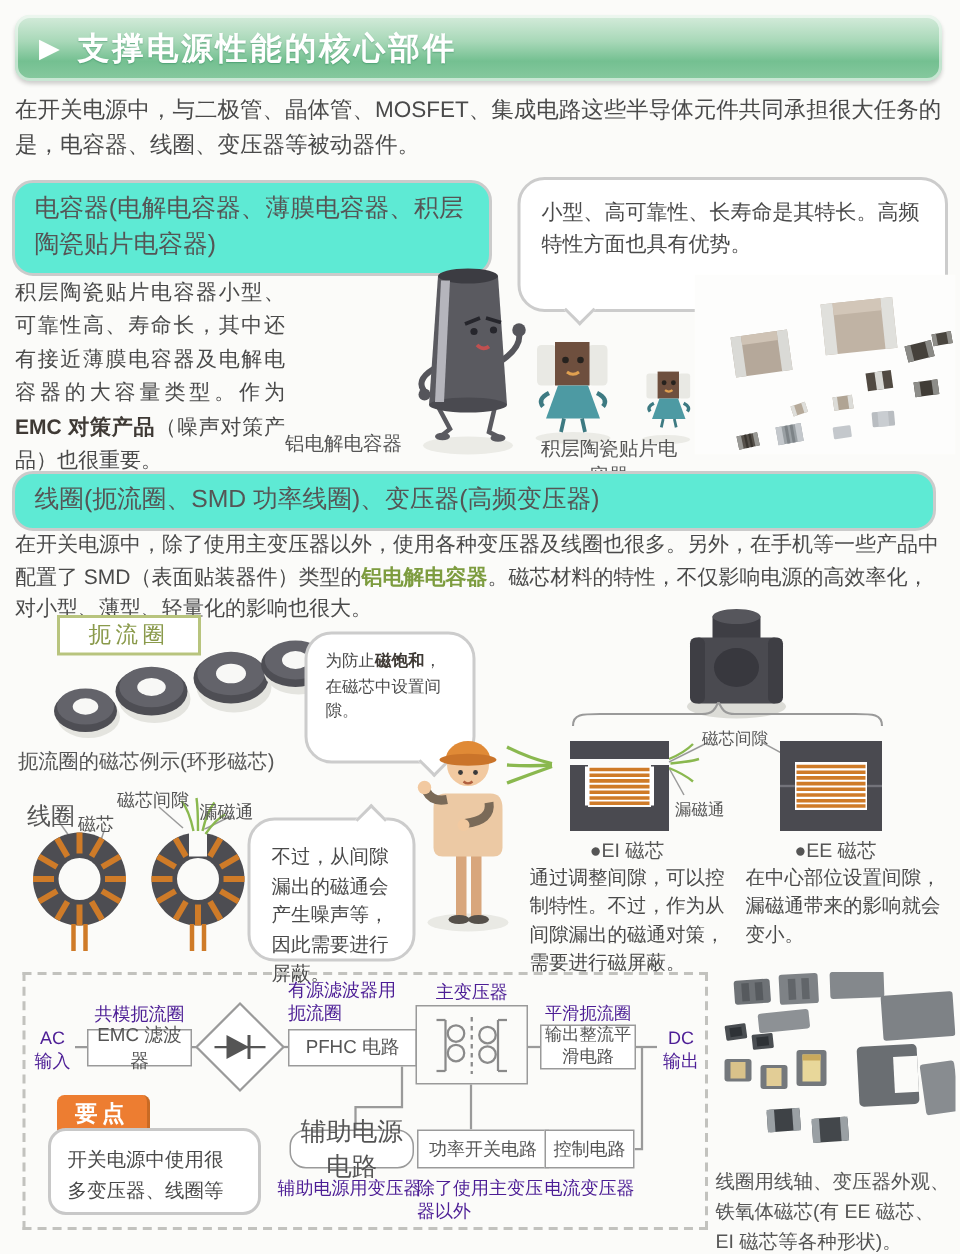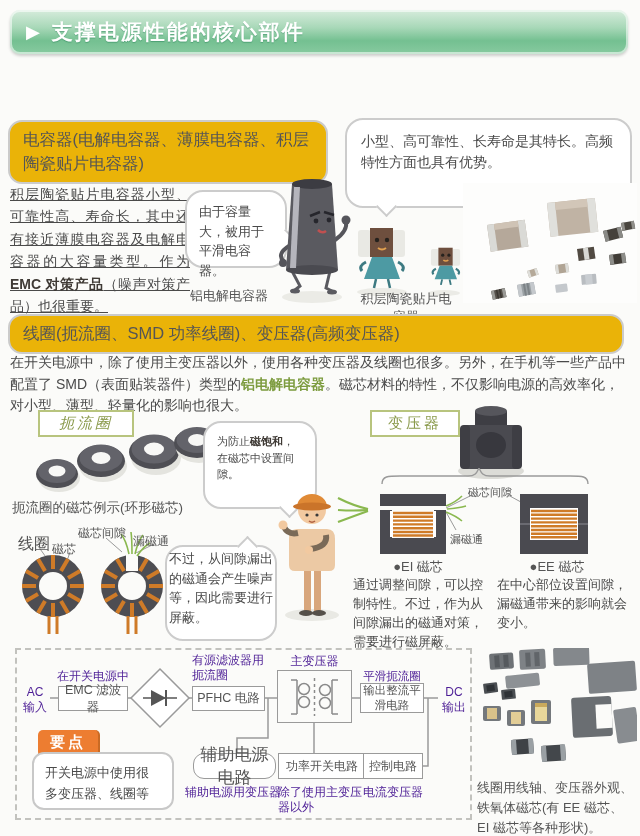--- a/index.html
+++ b/index.html
@@ -9,21 +9,21 @@
   
   .banner{left:10px;top:10px;width:618px;height:44px;border-radius:10px;
     background:linear-gradient(#d6ecdc,#a8d8b8 40%,#74c091 70%,#88caa0);
     box-shadow:0 2px 3px rgba(0,0,0,.18), inset 0 0 0 2px rgba(255,255,255,.55);
     display:flex;align-items:center;gap:12px;padding:0 16px;box-sizing:border-box;}
   .banner .tri{color:#fff;font-size:18px;line-height:1;}
   .banner .ttl{color:#fff;font-size:21px;font-weight:bold;letter-spacing:2px;
     text-shadow:0 1px 1px rgba(0,100,60,.35);}
   .intro{left:10px;top:62px;width:622px;font-size:15px;line-height:1.55;color:#4a4a4a;margin:0;}
   
-  .pill{background:#eab308;border:2px solid #cbcbcb;border-radius:14px;color:#555;
+  .pill{background:#5eead4;border:2px solid #cbcbcb;border-radius:14px;color:#555;
         font-size:16.5px;line-height:1.45;padding:6px 13px;box-sizing:border-box;}
   
   .bubble{background:#fff;border:2px solid #ccc;border-radius:18px;color:#4a4a4a;
           padding:10px 12px;box-sizing:border-box;font-size:13.5px;line-height:1.5;}
   .tail{position:absolute;width:13px;height:13px;background:#fff;transform:rotate(45deg);}
   .tail.down{border-right:2px solid #ccc;border-bottom:2px solid #ccc;}
   .tail.right{border-top:2px solid #ccc;border-right:2px solid #ccc;}
   .tail.up{border-left:2px solid #ccc;border-top:2px solid #ccc;}
   .em-dark{font-weight:bold;color:#3f3a35;}
   .em-green{font-weight:bold;color:#7d9c3f;}
@@ -47,29 +47,26 @@
 </style>
 </head>
 <body>
 
 <div class="page">
 
   <div class="abs banner">
     <span class="tri">▶</span>
     <span class="ttl">支撑电源性能的核心部件</span>
   </div>
+  <p class="abs intro">在开关电源中，与二极管、晶体管、MOSFET、集成电路这些半导体元件共同承担很大任务的是，电容器、线圈、变压器等被动器件。</p>
 
   <div class="abs pill" style="left:8px;top:120px;width:320px;">电容器(电解电容器、薄膜电容器、积层陶瓷贴片电容器)</div>
 
-  <div class="abs" style="left:10px;top:183px;width:180px;font-size:14px;line-height:1.6;text-align:justify;text-decoration:underline;"><span>积层陶瓷贴片电容器小型、可靠性高、寿命长，其中还有接近薄膜电容器及电解电容器的大容量类型。作为 </span><span class="em-dark">EMC 对策产品</span><span>（噪声对策产品）也很重要。</span></div>
-
-  <div class="abs bubble" style="left:185px;top:190px;width:102px;height:78px;font-size:13px;">
-    <span>由于容量大，被用于平滑电容器。</span>
-    <span class="tail right" style="right:-8px;top:40px;"></span>
-  </div>
+  <div class="abs" style="left:10px;top:183px;width:180px;font-size:14px;line-height:1.6;text-align:justify;"><span>积层陶瓷贴片电容器小型、可靠性高、寿命长，其中还有接近薄膜电容器及电解电容器的大容量类型。作为 </span><span class="em-dark">EMC 对策产品</span><span>（噪声对策产品）也很重要。</span></div>
+
 
   <svg class="abs" style="left:268px;top:168px;" width="88" height="138" viewBox="0 0 88 138">
     <ellipse cx="44" cy="129" rx="30" ry="6" fill="#ebebe6"></ellipse>
     <path d="M24,103 L32,118 L27,122" stroke="#5a5a60" stroke-width="3" fill="none"></path>
     <path d="M62,103 L58,120 L64,123" stroke="#5a5a60" stroke-width="3" fill="none"></path>
     <ellipse cx="27" cy="123" rx="5" ry="2.5" fill="#5a5a60"></ellipse>
     <ellipse cx="64" cy="124" rx="5" ry="2.5" fill="#5a5a60"></ellipse>
     <path d="M21,78 q-13,8 -5,16" stroke="#55555b" stroke-width="4" fill="none"></path>
     <circle cx="15" cy="95" r="4" fill="#55555b"></circle>
     <path d="M67,72 q13,-9 11,-19" stroke="#55555b" stroke-width="4" fill="none"></path>
@@ -179,21 +176,21 @@
         <rect x="11" width="3" height="9" fill="#9a9a96"></rect>
         <rect x="5" width="1.5" height="9" fill="#3a3630"></rect>
         <rect x="8" width="1.5" height="9" fill="#3a3630"></rect>
       </g>
   </svg>
 
   <div class="abs pill" style="left:8px;top:314px;width:616px;">线圈(扼流圈、SMD 功率线圈)、变压器(高频变压器)</div>
 
   <div class="abs" style="left:10px;top:352px;width:622px;font-size:14px;line-height:1.55;"><span>在开关电源中，除了使用主变压器以外，使用各种变压器及线圈也很多。另外，在手机等一些产品中配置了 SMD（表面贴装器件）类型的</span><span class="em-green">铝电解电容器</span><span>。磁芯材料的特性，不仅影响电源的高效率化，对小型、薄型、轻量化的影响也很大。</span></div>
 
-  <div class="abs tag" style="left:38px;top:410px;width:96px;height:27px;font-style:italic;">扼流圈</div>
+  <div class="abs tag" style="left:38px;top:410px;width:96px;height:27px;">扼流圈</div>
 
   <svg class="abs" style="left:25px;top:416px;" width="200" height="82" viewBox="0 0 200 82">
     <g>
         <ellipse cx="34" cy="62" rx="21" ry="14" fill="#e4e4df"></ellipse>
         <ellipse cx="32" cy="58" rx="21" ry="14" fill="#4e4e54"></ellipse>
         <ellipse cx="32" cy="55" rx="19" ry="12" fill="#63636a"></ellipse>
         <ellipse cx="32" cy="55" rx="8.5" ry="5.5" fill="#f8f8f6"></ellipse>
       </g>
     <g>
         <ellipse cx="78" cy="50" rx="24" ry="16" fill="#e4e4df"></ellipse>
@@ -292,34 +289,33 @@
     <path d="M50,70 q2,12 -16,14" stroke="#7a6a58" stroke-width="6" fill="none"></path>
     <circle cx="33" cy="85" r="4" fill="#f2c9a0"></circle>
     <circle cx="36" cy="45" r="14" fill="#f2c9a0"></circle>
     <path d="M21,42 a15,13 0 0 1 30,0 z" fill="#e08a36"></path>
     <ellipse cx="36" cy="41.5" rx="19" ry="4" fill="#ca742a"></ellipse>
     <circle cx="31" cy="50" r="1.6" fill="#3a3a3a"></circle>
     <circle cx="41" cy="50" r="1.6" fill="#3a3a3a"></circle>
     <path d="M33,56 q3,2.5 6,0" stroke="#b06040" stroke-width="1.6" fill="none"></path>
   </svg>
 
-  <div class="abs bubble" style="left:165px;top:545px;width:112px;height:96px;font-size:13px;padding:2px;">
+  <div class="abs bubble" style="left:165px;top:545px;width:112px;height:96px;font-size:13px;padding:14px;">
     <span>不过，从间隙漏出的磁通会产生噪声等，因此需要进行屏蔽。</span>
     <span class="tail up" style="right:20px;top:-8px;"></span>
   </div>
 
   <svg class="abs" style="left:336px;top:494px;" width="34" height="32" viewBox="0 0 34 32">
     <g stroke="#8ab84f" stroke-width="2.2" fill="none">
       <path d="M2,4 q16,8 30,11"></path>
         <path d="M2,16 q16,1 30,0"></path>
         <path d="M2,28 q16,-6 30,-11"></path>
     </g>
   </svg>
 
-  <div class="abs tag" style="left:370px;top:410px;width:90px;height:27px;">变压器</div>
 
   <svg class="abs" style="left:450px;top:405px;" width="82" height="76" viewBox="0 0 82 76">
     <ellipse cx="41" cy="66" rx="33" ry="8" fill="#dcdcd7"></ellipse>
     <rect x="25" y="6" width="32" height="22" fill="#3e3e44"></rect>
     <ellipse cx="41" cy="6" rx="16" ry="5" fill="#56565c"></ellipse>
     <rect x="10" y="20" width="62" height="44" rx="6" fill="#4a4a50"></rect>
     <rect x="10" y="20" width="10" height="44" rx="4" fill="#3e3e44"></rect>
     <rect x="62" y="20" width="10" height="44" rx="4" fill="#3e3e44"></rect>
     <ellipse cx="41" cy="40" rx="15" ry="13" fill="#38383e"></ellipse>
   </svg>
@@ -407,22 +403,22 @@
         <circle cx="48" cy="20" r="5.5"></circle>
           <circle cx="48" cy="33" r="5.5"></circle>
         <line x1="55" y1="10" x2="55" y2="44"></line>
           <line x1="55" y1="10" x2="61" y2="10"></line>
           <line x1="55" y1="44" x2="61" y2="44"></line>
       </g>
     </svg>
 
     <div class="clabel" style="left:3px;top:35px;width:30px;text-align:center;"><span>AC</span><br><span>输入</span></div>
     <div class="cbox" style="left:41px;top:36px;width:70px;height:25px;">EMC 滤波器</div>
-    <div class="clabel" style="left:36px;top:19px;width:80px;text-align:center;">在开关电源中</div>
-    <div class="cbox" style="left:175px;top:36px;width:73px;height:25px;">PFHC 电路</div>
+    <div class="clabel" style="left:36px;top:19px;width:80px;text-align:center;">共模扼流圈</div>
+    <div class="cbox" style="left:175px;top:36px;width:86px;height:25px;">PFHC 电路</div>
     <div class="clabel" style="left:175px;top:3px;width:78px;">有源滤波器用扼流圈</div>
     <div class="cbox" style="left:260px;top:20px;width:75px;height:53px;background:transparent;"></div>
     <div class="clabel" style="left:260px;top:4px;width:75px;text-align:center;">主变压器</div>
     <div class="clabel" style="left:340px;top:19px;width:70px;text-align:center;font-size:11.5px;">平滑扼流圈</div>
     <div class="cbox" style="left:343px;top:33px;width:64px;height:30px;font-size:11.5px;line-height:1.3;padding:1px;">输出整流平滑电路</div>
     <div class="clabel" style="left:421px;top:35px;width:32px;text-align:center;"><span>DC</span><br><span>输出</span></div>
     <div class="cbox" style="left:176px;top:103px;width:83px;height:26px;font-size:17px;border-radius:11px;">辅助电源电路</div>
     <div class="clabel" style="left:168px;top:135px;width:100px;">辅助电源用变压器</div>
     <div class="cbox" style="left:261px;top:103px;width:88px;height:26px;font-size:12px;">功率开关电路</div>
     <div class="clabel" style="left:261px;top:135px;width:88px;">除了使用主变压器以外</div>

